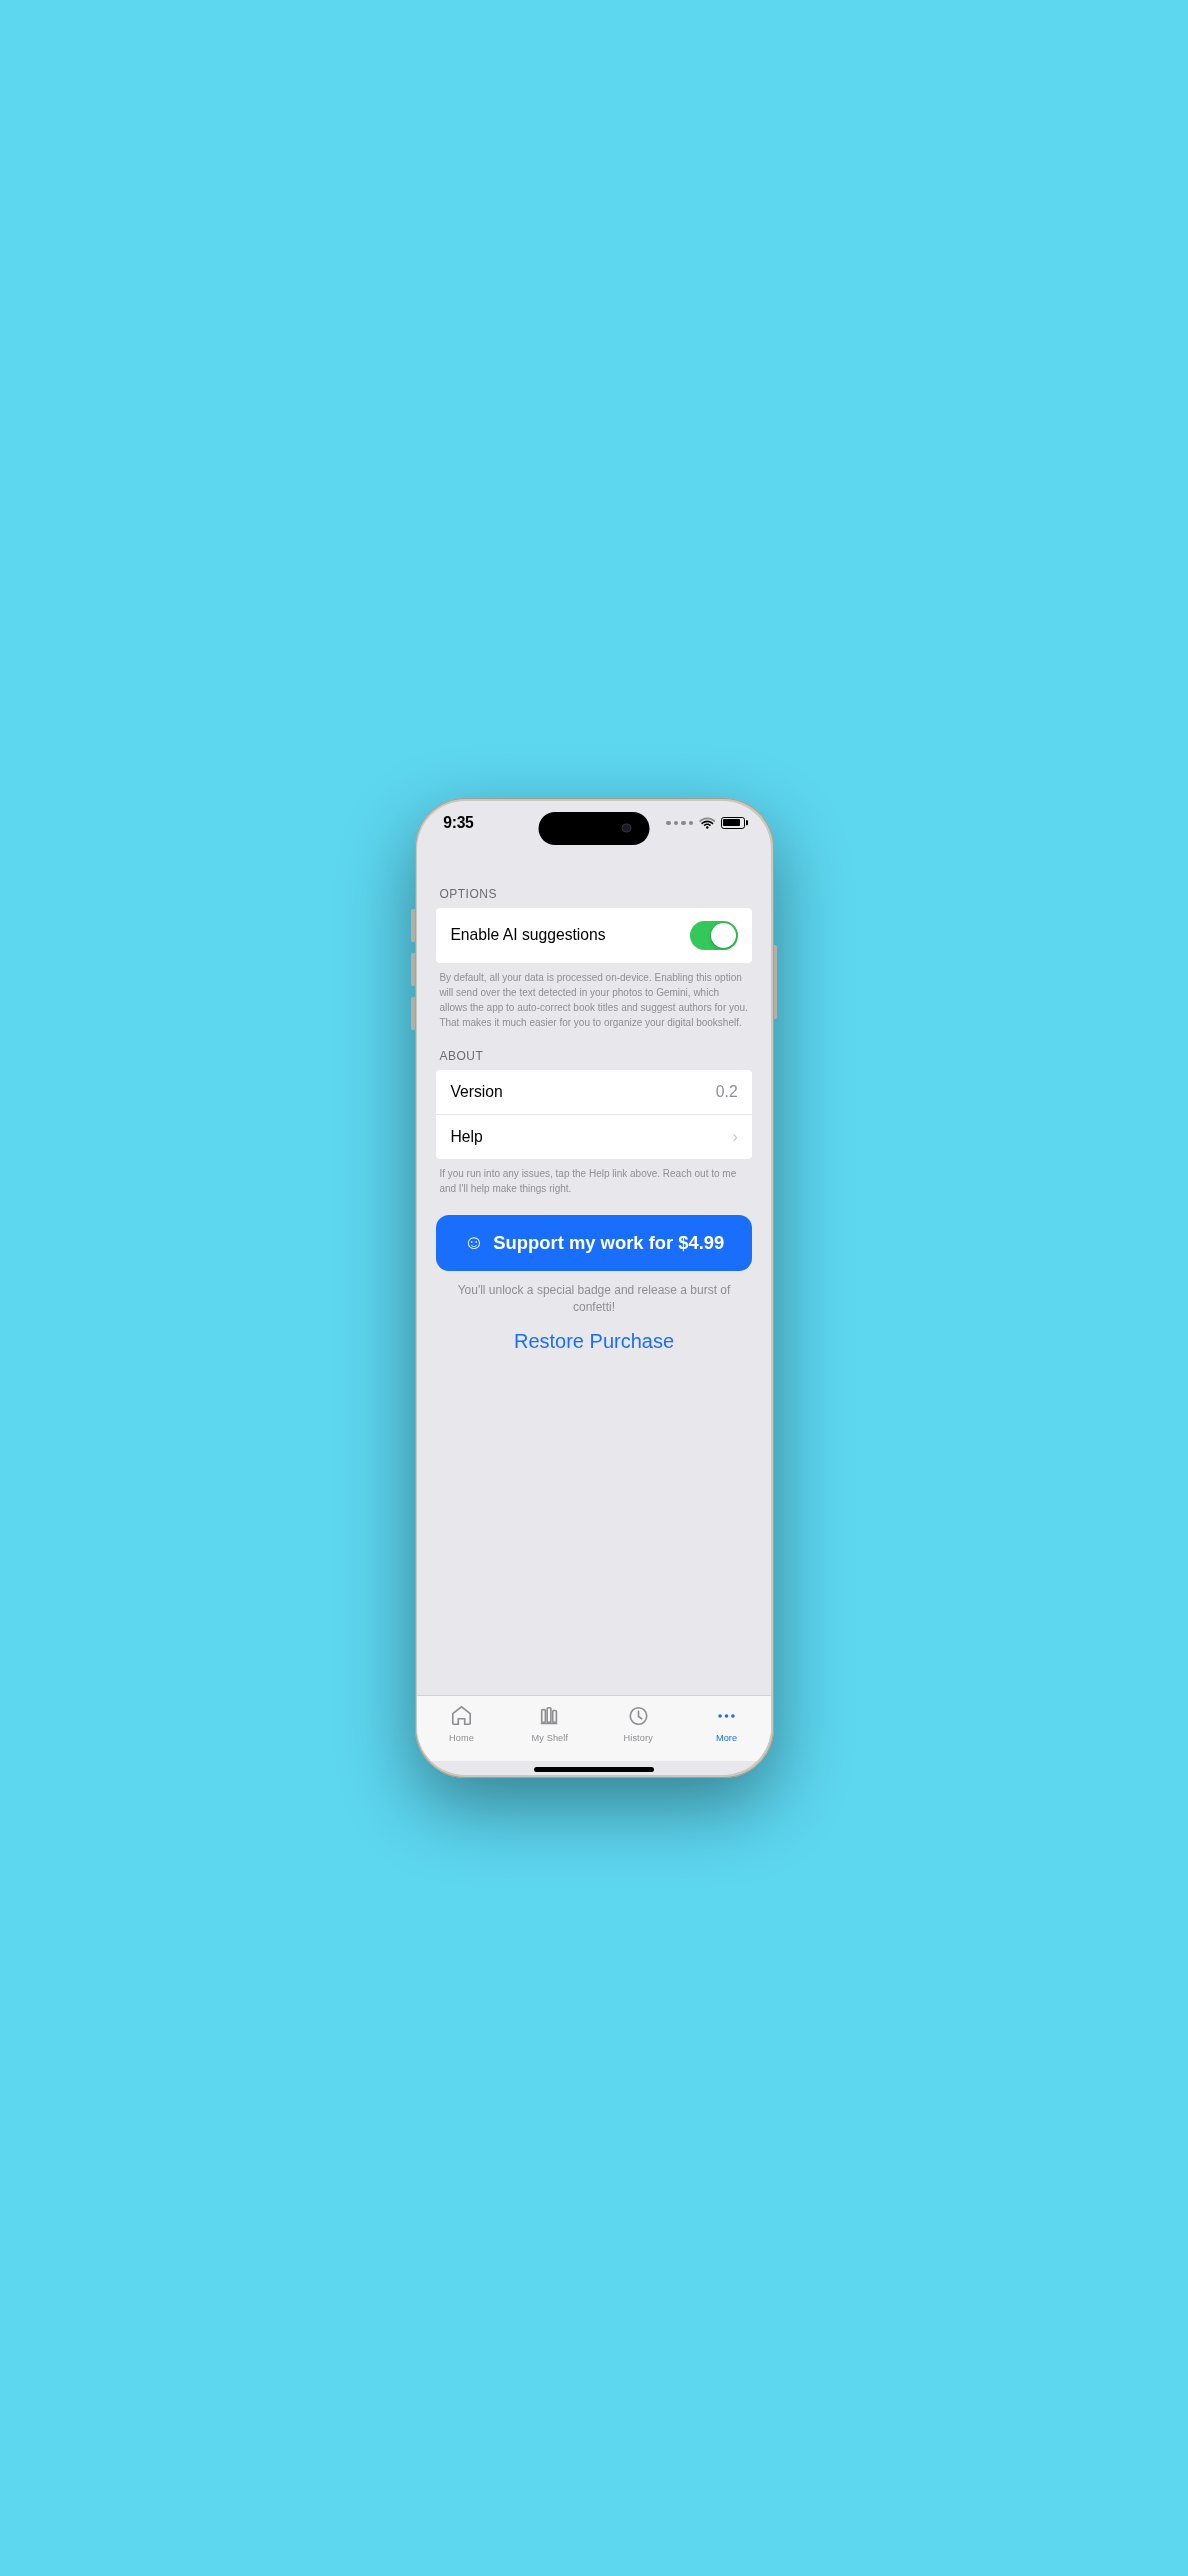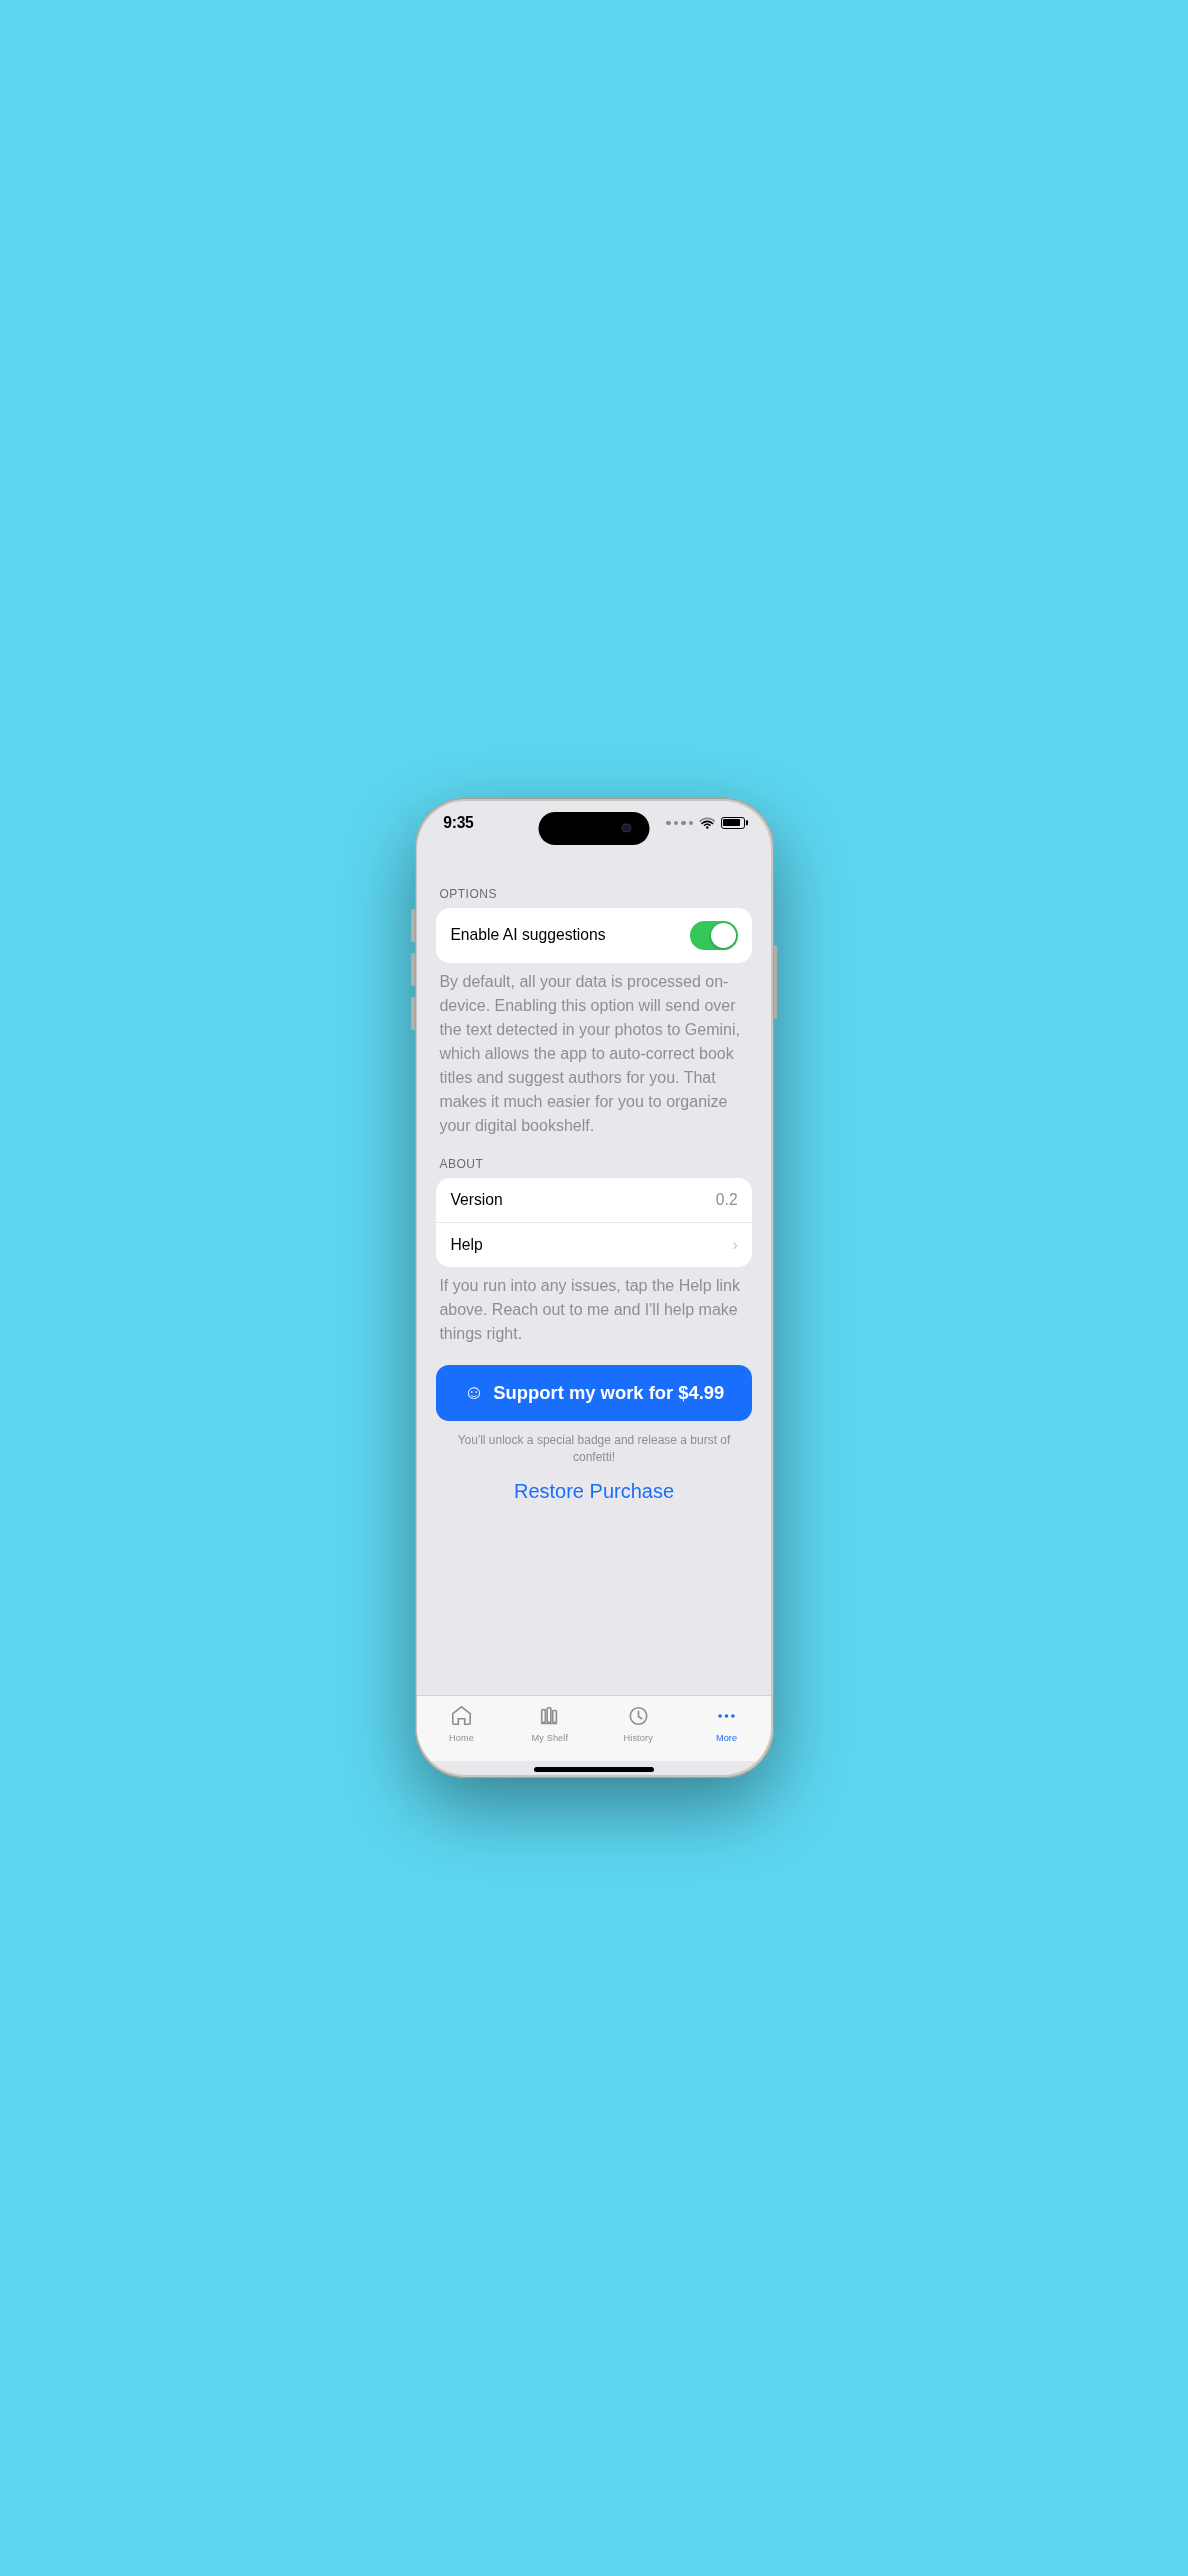--- a/index.html
+++ b/index.html
@@ -145,21 +145,21 @@
       color: #6c6c70;
       letter-spacing: 0.5px;
       margin-bottom: 7.4px;
       margin-left: 3.7px;
       text-transform: uppercase;
     }
 
     
     .card {
       background: #fff;
-      border-radius: 14px;
+      border-radius: 4px;
       overflow: hidden;
       margin-bottom: 7.4px;
     }
 
     .card-row {
       display: flex;
       align-items: center;
       padding: 13px 14.7px;
       position: relative;
     }
@@ -201,21 +201,21 @@
       right: 1.8px;
       width: 25px;
       height: 25px;
       background: #fff;
       border-radius: 50%;
       box-shadow: 0 0.9px 3.7px rgba(0,0,0,0.3);
     }
 
     
     .description-text {
-      font-size: 16px;
+      font-size: 10px;
       color: #8e8e93;
       line-height: 1.5;
       margin: 7.4px 3.7px 18.4px;
     }
 
     
     .support-section {
       display: flex;
       flex-direction: column;
       align-items: center;

